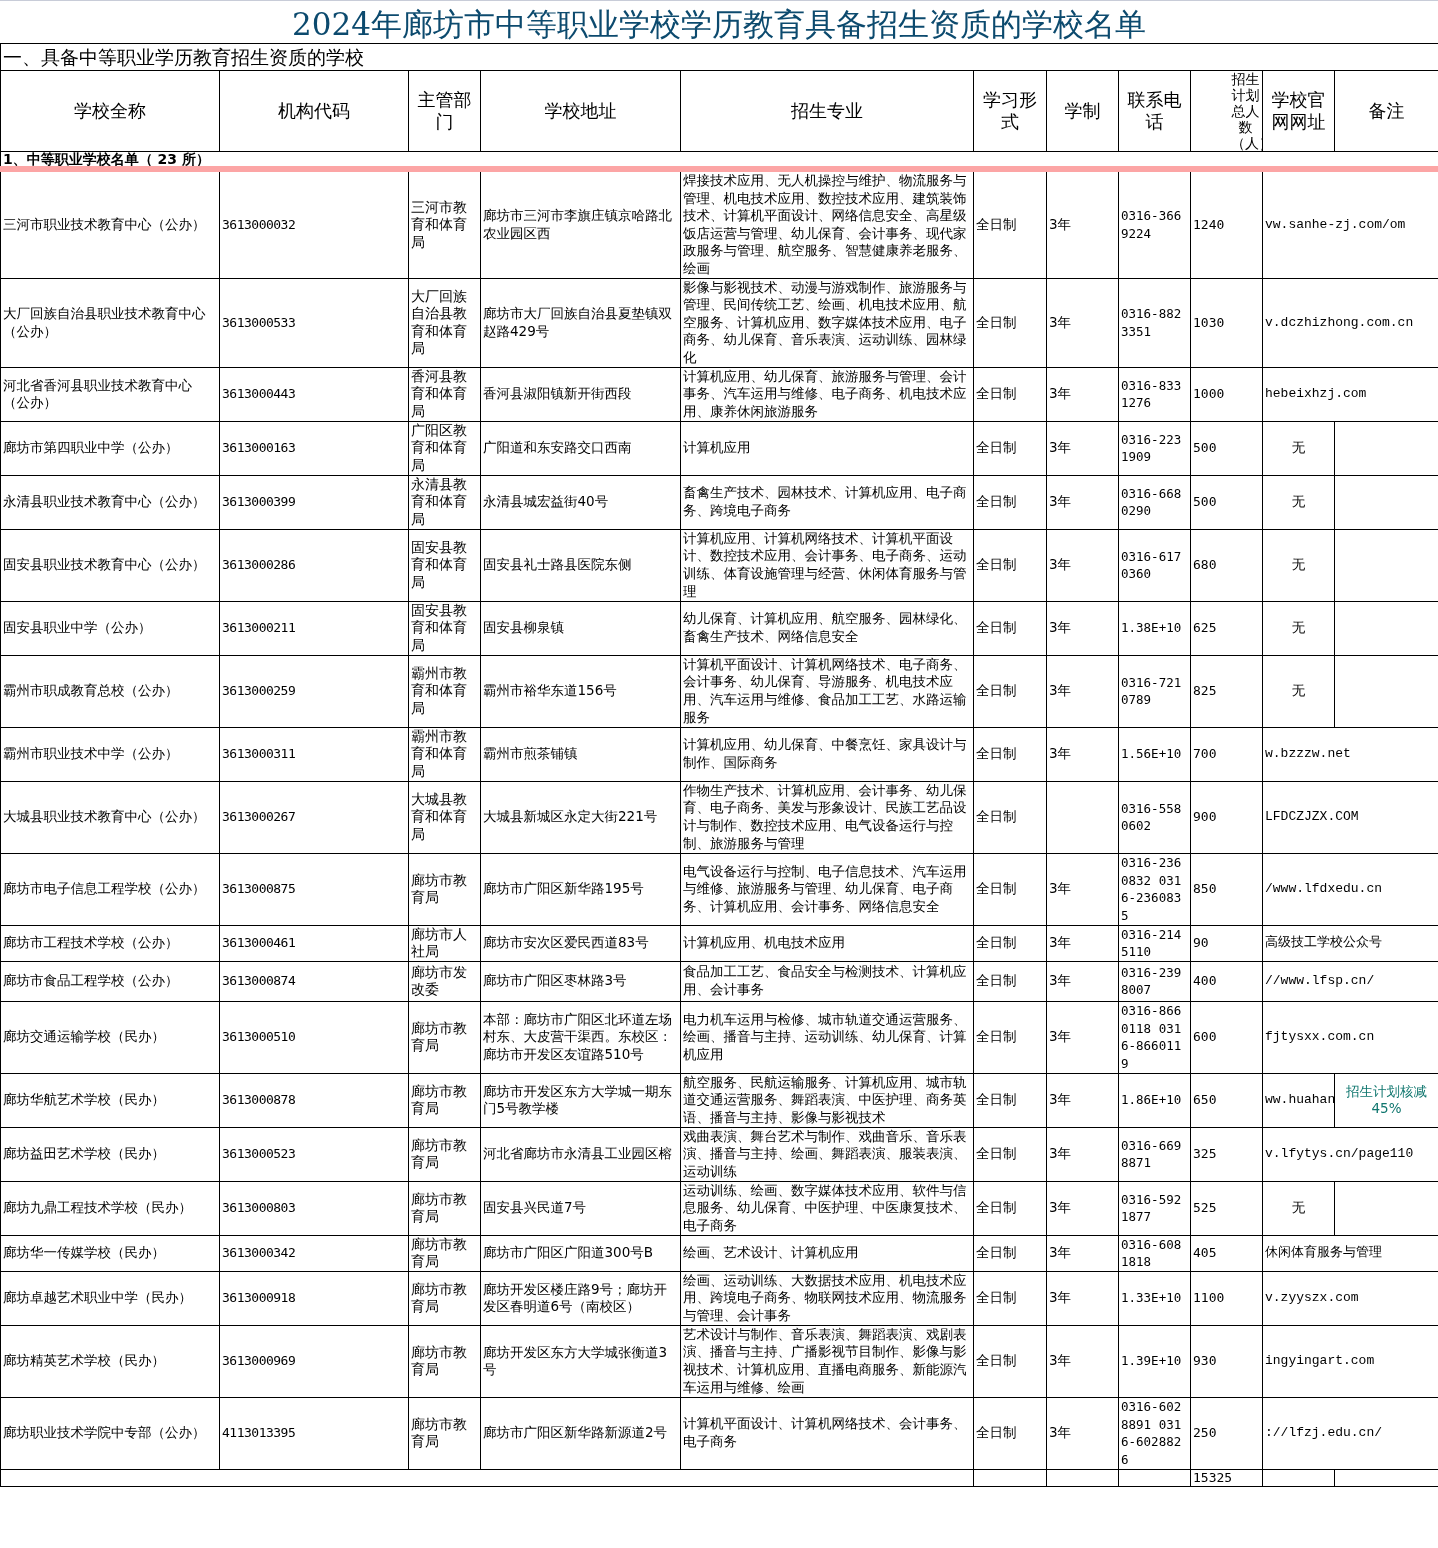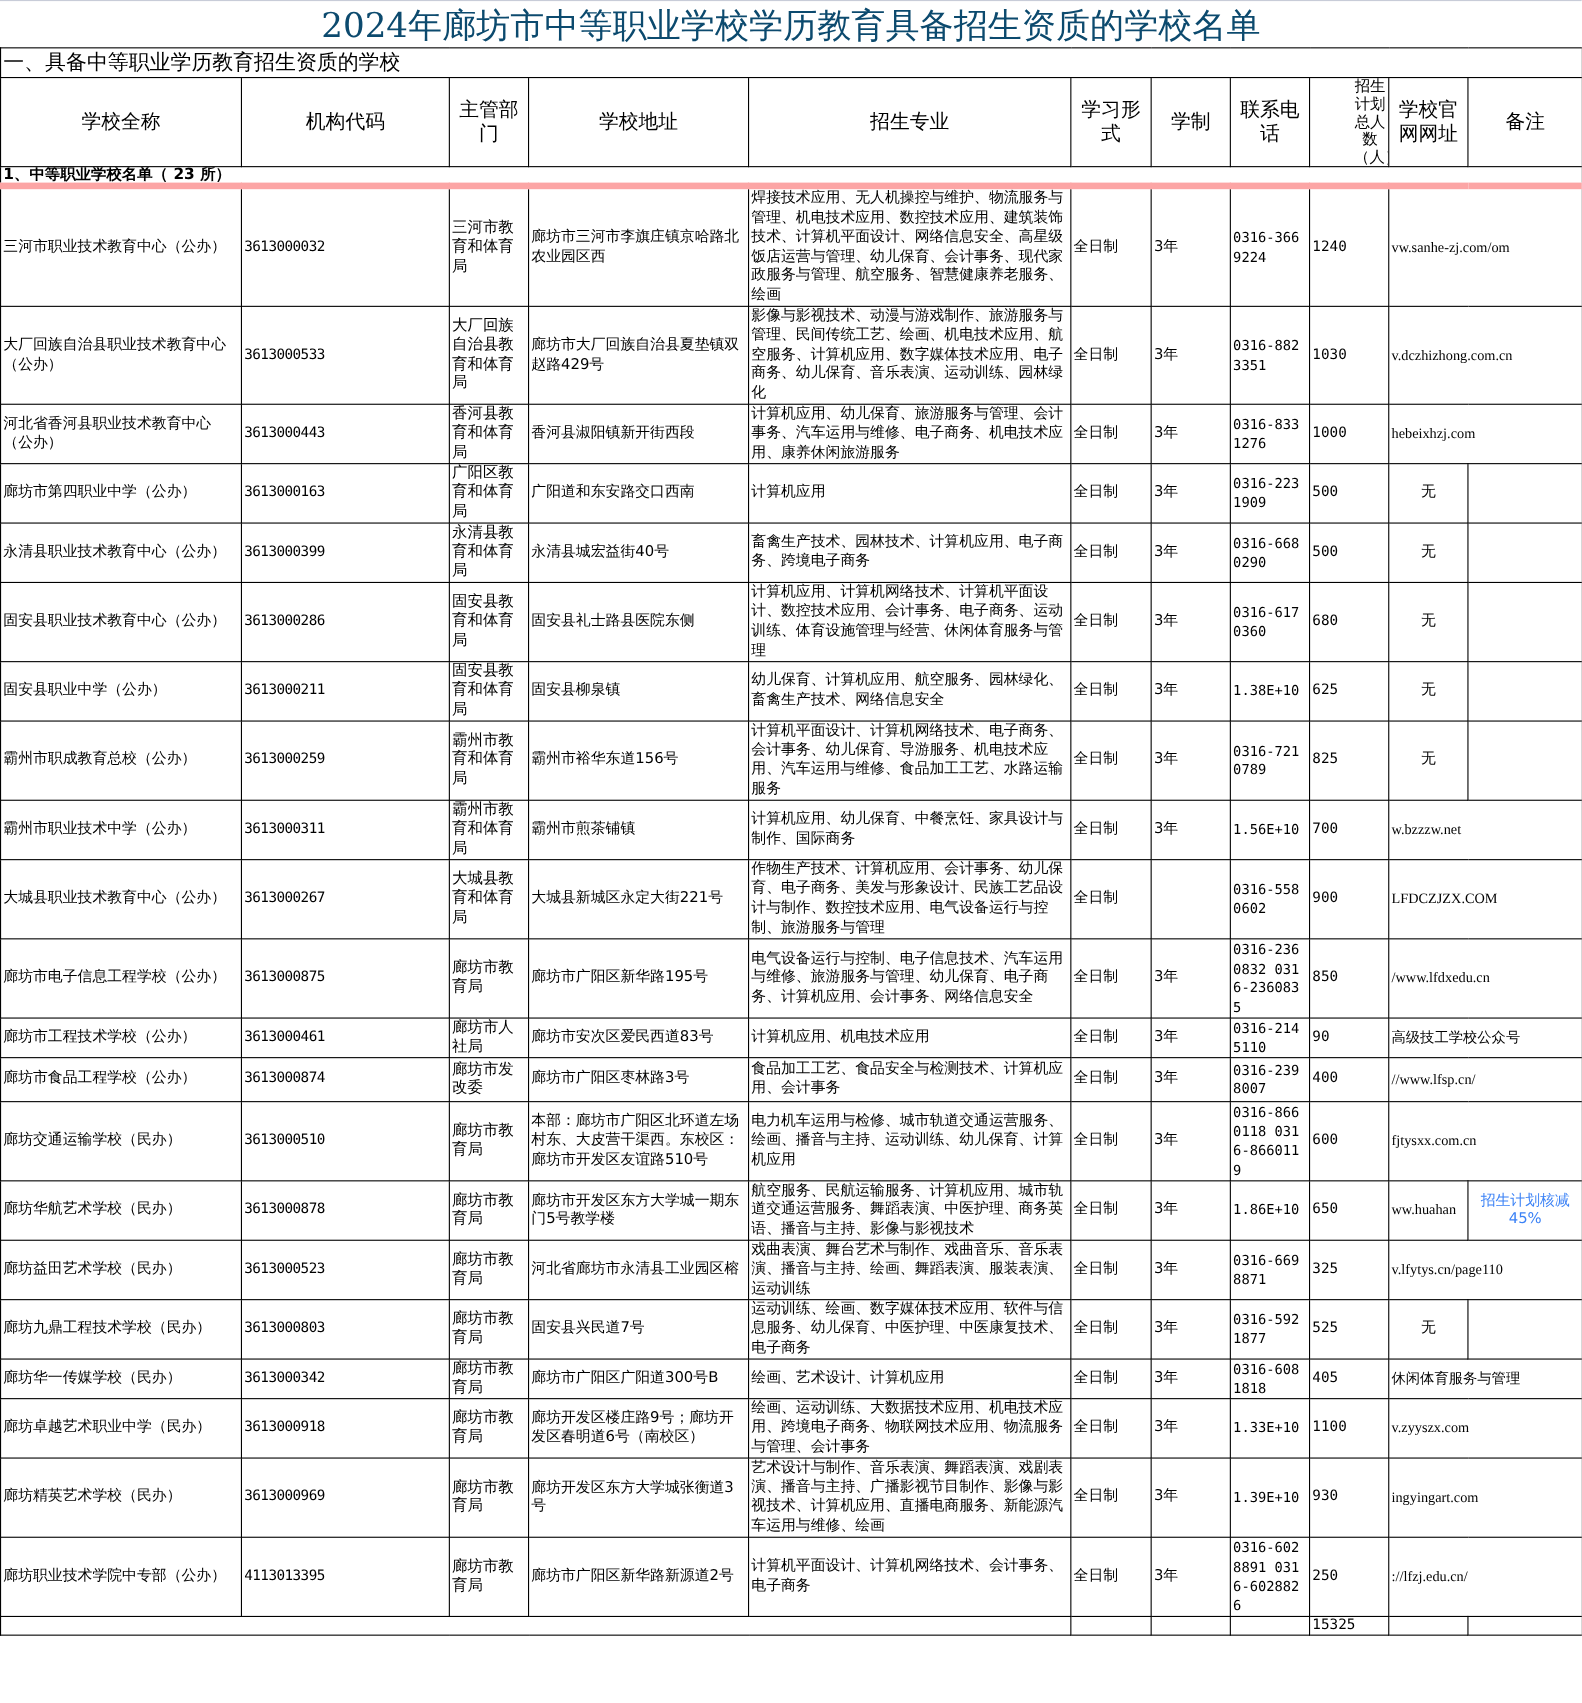--- a/index.html
+++ b/index.html
@@ -12,23 +12,23 @@
   }
   table { border-collapse: collapse; table-layout: fixed; width: 1438px; }
   td { border: 1px solid #000; padding: 0 2px; vertical-align: middle; font-size: 13.5px; line-height: 17.5px; overflow: hidden; }
   .sec td { font-size: 19px; height: 26px; line-height: 24px; border-left: 1px solid #000; }
   .hdr td { text-align: center; font-size: 18px; line-height: 22px; height: 53px; }
   .hdr td.small { font-size: 14px; line-height: 16px; padding-left: 40px; }
   .sub td { font-size: 14px; height: 14px; line-height: 14px; border-bottom: 6px solid #fca5a5; font-weight: bold; }
   .num { text-align: left; font-family: "DejaVu Sans Mono", "Liberation Mono", monospace; font-size: 13px; }
   .code { font-family: "DejaVu Sans Mono", "Liberation Mono", monospace; font-size: 13px; letter-spacing: -0.5px; }
   .phone { font-family: "DejaVu Sans Mono", "Liberation Mono", monospace; font-size: 12.5px; line-height: 17.5px; word-break: break-all; }
-  .web { font-family: Liberation Serif, serif; font-size: 13px; white-space: nowrap; overflow: hidden; }
+  .web { font-family: Liberation Mono, monospace; font-size: 13px; white-space: nowrap; overflow: hidden; }
   .center { text-align: center; }
-  .remark { color: #3b82f6; text-align: center; font-size: 13.5px; line-height: 17px; }
+  .remark { color: #0f766e; text-align: center; font-size: 13.5px; line-height: 17px; }
   .dept { font-size: 14px; line-height: 17.5px; }
   .maj { font-size: 13.5px; line-height: 17.6px; }
   .total td { height: 16px; line-height: 16px; }
 </style>
 </head>
 <body>
 
 <div class="sheet">
   <div class="title">2024年廊坊市中等职业学校学历教育具备招生资质的学校名单</div>
   <table>

